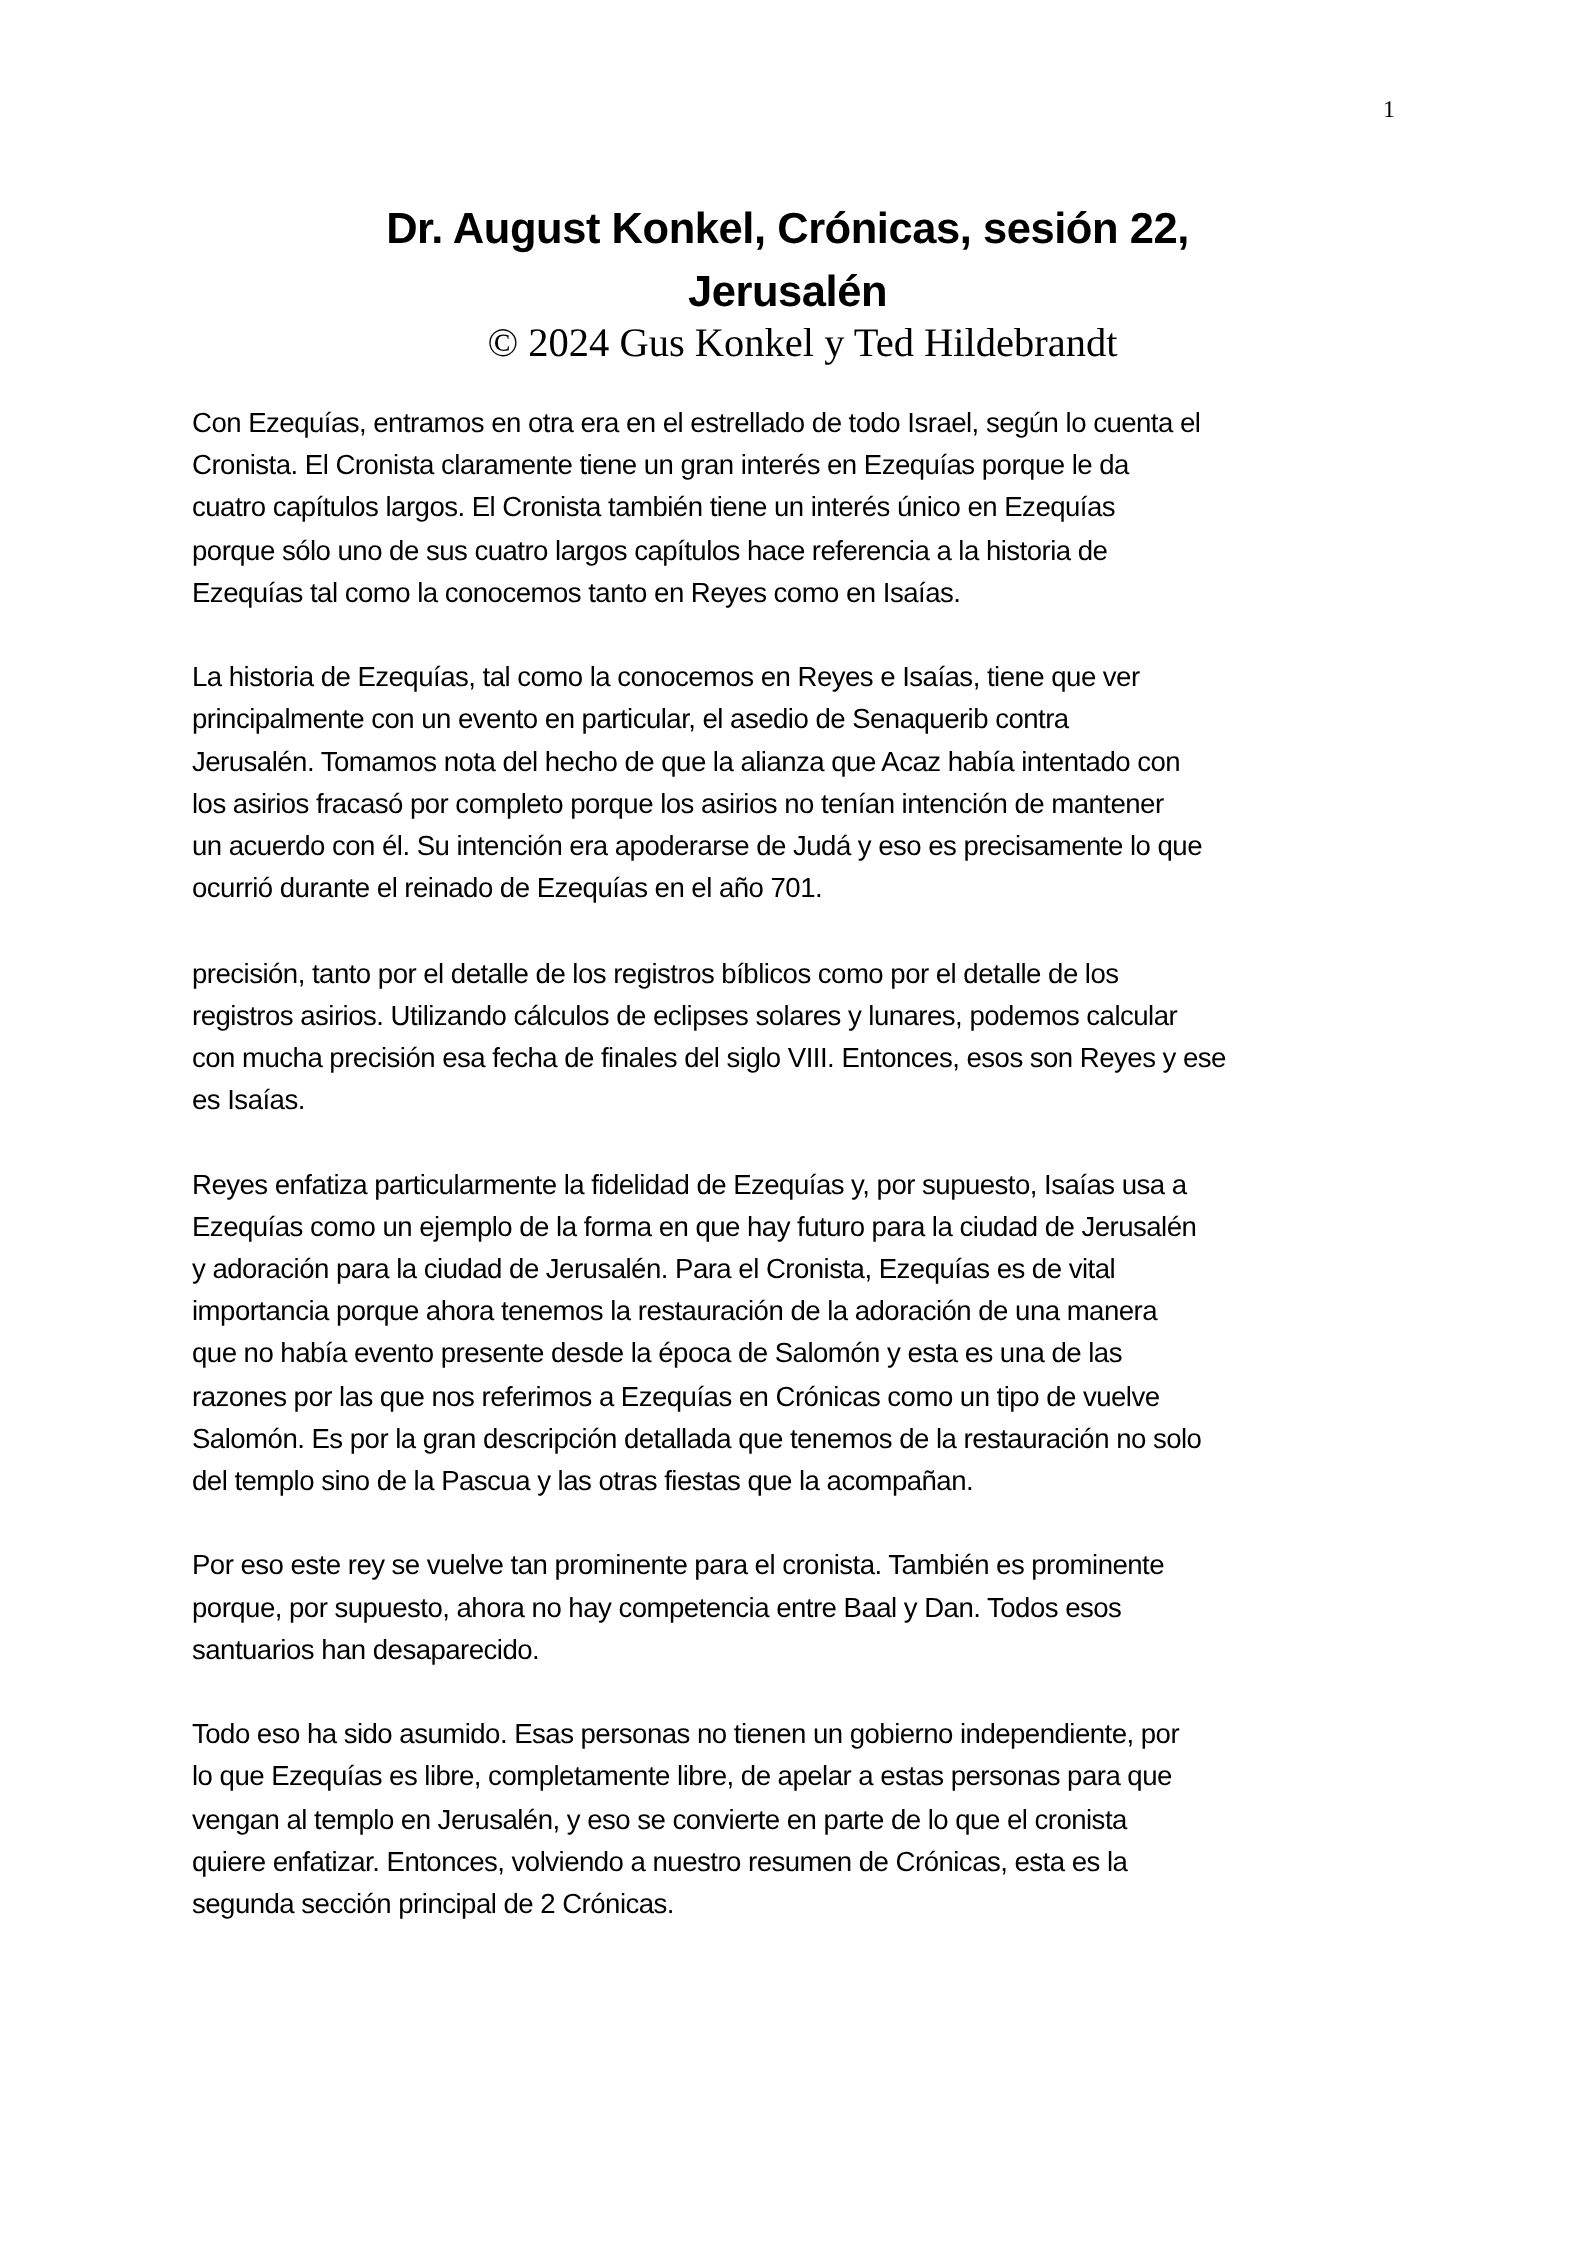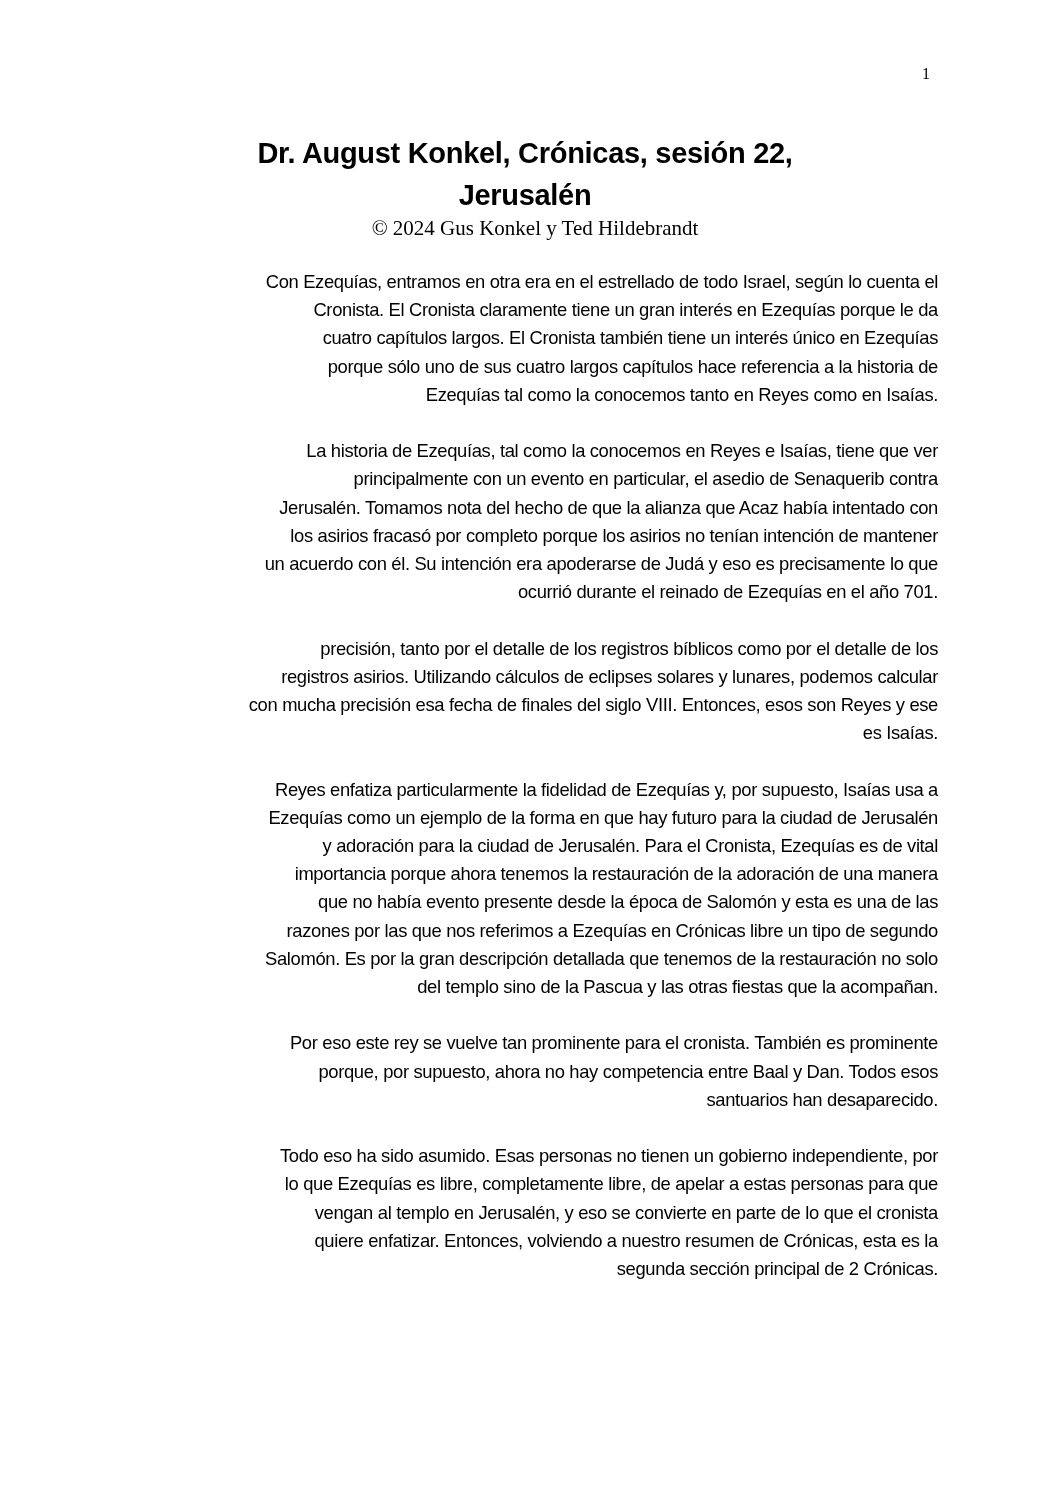--- a/index.html
+++ b/index.html
@@ -33,42 +33,41 @@
       display: block;
       font-family: "Liberation Sans", sans-serif;
       font-weight: bold;
       font-size: 29px;
       line-height: 42px;
       letter-spacing: -0.3px;
     }
     .copyright {
       display: block;
       font-family: "Liberation Serif", serif;
-      font-size: 21px;
+      font-size: 27px;
       line-height: 28px;
       margin-top: -2px;
       margin-left: 20px;
     }
     .body-text {
       position: absolute;
       top: 268px;
       left: 128px;
       width: 810px;
       font-family: "Liberation Sans", sans-serif;
       font-size: 18.4px;
       line-height: 28.2px;
       letter-spacing: -0.35px;
     }
     .para {
       margin: 0 0 28.2px 0;
     }
     .line {
       display: block;
       white-space: nowrap;
-      text-align: right;
     }
   </style>
 </head>
 <body>
 
 <div>
   <div class="page-number">1</div>
 
   <div class="title-block">
     <span class="title-line">Dr. August Konkel, Crónicas, sesión 22,</span>
@@ -97,21 +96,21 @@
       <span class="line">registros asirios. Utilizando cálculos de eclipses solares y lunares, podemos calcular</span>
       <span class="line">con mucha precisión esa fecha de finales del siglo VIII. Entonces, esos son Reyes y ese</span>
       <span class="line">es Isaías.</span>
     </p>
     <p class="para">
       <span class="line">Reyes enfatiza particularmente la fidelidad de Ezequías y, por supuesto, Isaías usa a</span>
       <span class="line">Ezequías como un ejemplo de la forma en que hay futuro para la ciudad de Jerusalén</span>
       <span class="line">y adoración para la ciudad de Jerusalén. Para el Cronista, Ezequías es de vital</span>
       <span class="line">importancia porque ahora tenemos la restauración de la adoración de una manera</span>
       <span class="line">que no había evento presente desde la época de Salomón y esta es una de las</span>
-      <span class="line">razones por las que nos referimos a Ezequías en Crónicas libre un tipo de segundo</span>
+      <span class="line">razones por las que nos referimos a Ezequías en Crónicas como un tipo de vuelve</span>
       <span class="line">Salomón. Es por la gran descripción detallada que tenemos de la restauración no solo</span>
       <span class="line">del templo sino de la Pascua y las otras fiestas que la acompañan.</span>
     </p>
     <p class="para">
       <span class="line">Por eso este rey se vuelve tan prominente para el cronista. También es prominente</span>
       <span class="line">porque, por supuesto, ahora no hay competencia entre Baal y Dan. Todos esos</span>
       <span class="line">santuarios han desaparecido.</span>
     </p>
     <p class="para">
       <span class="line">Todo eso ha sido asumido. Esas personas no tienen un gobierno independiente, por</span>

